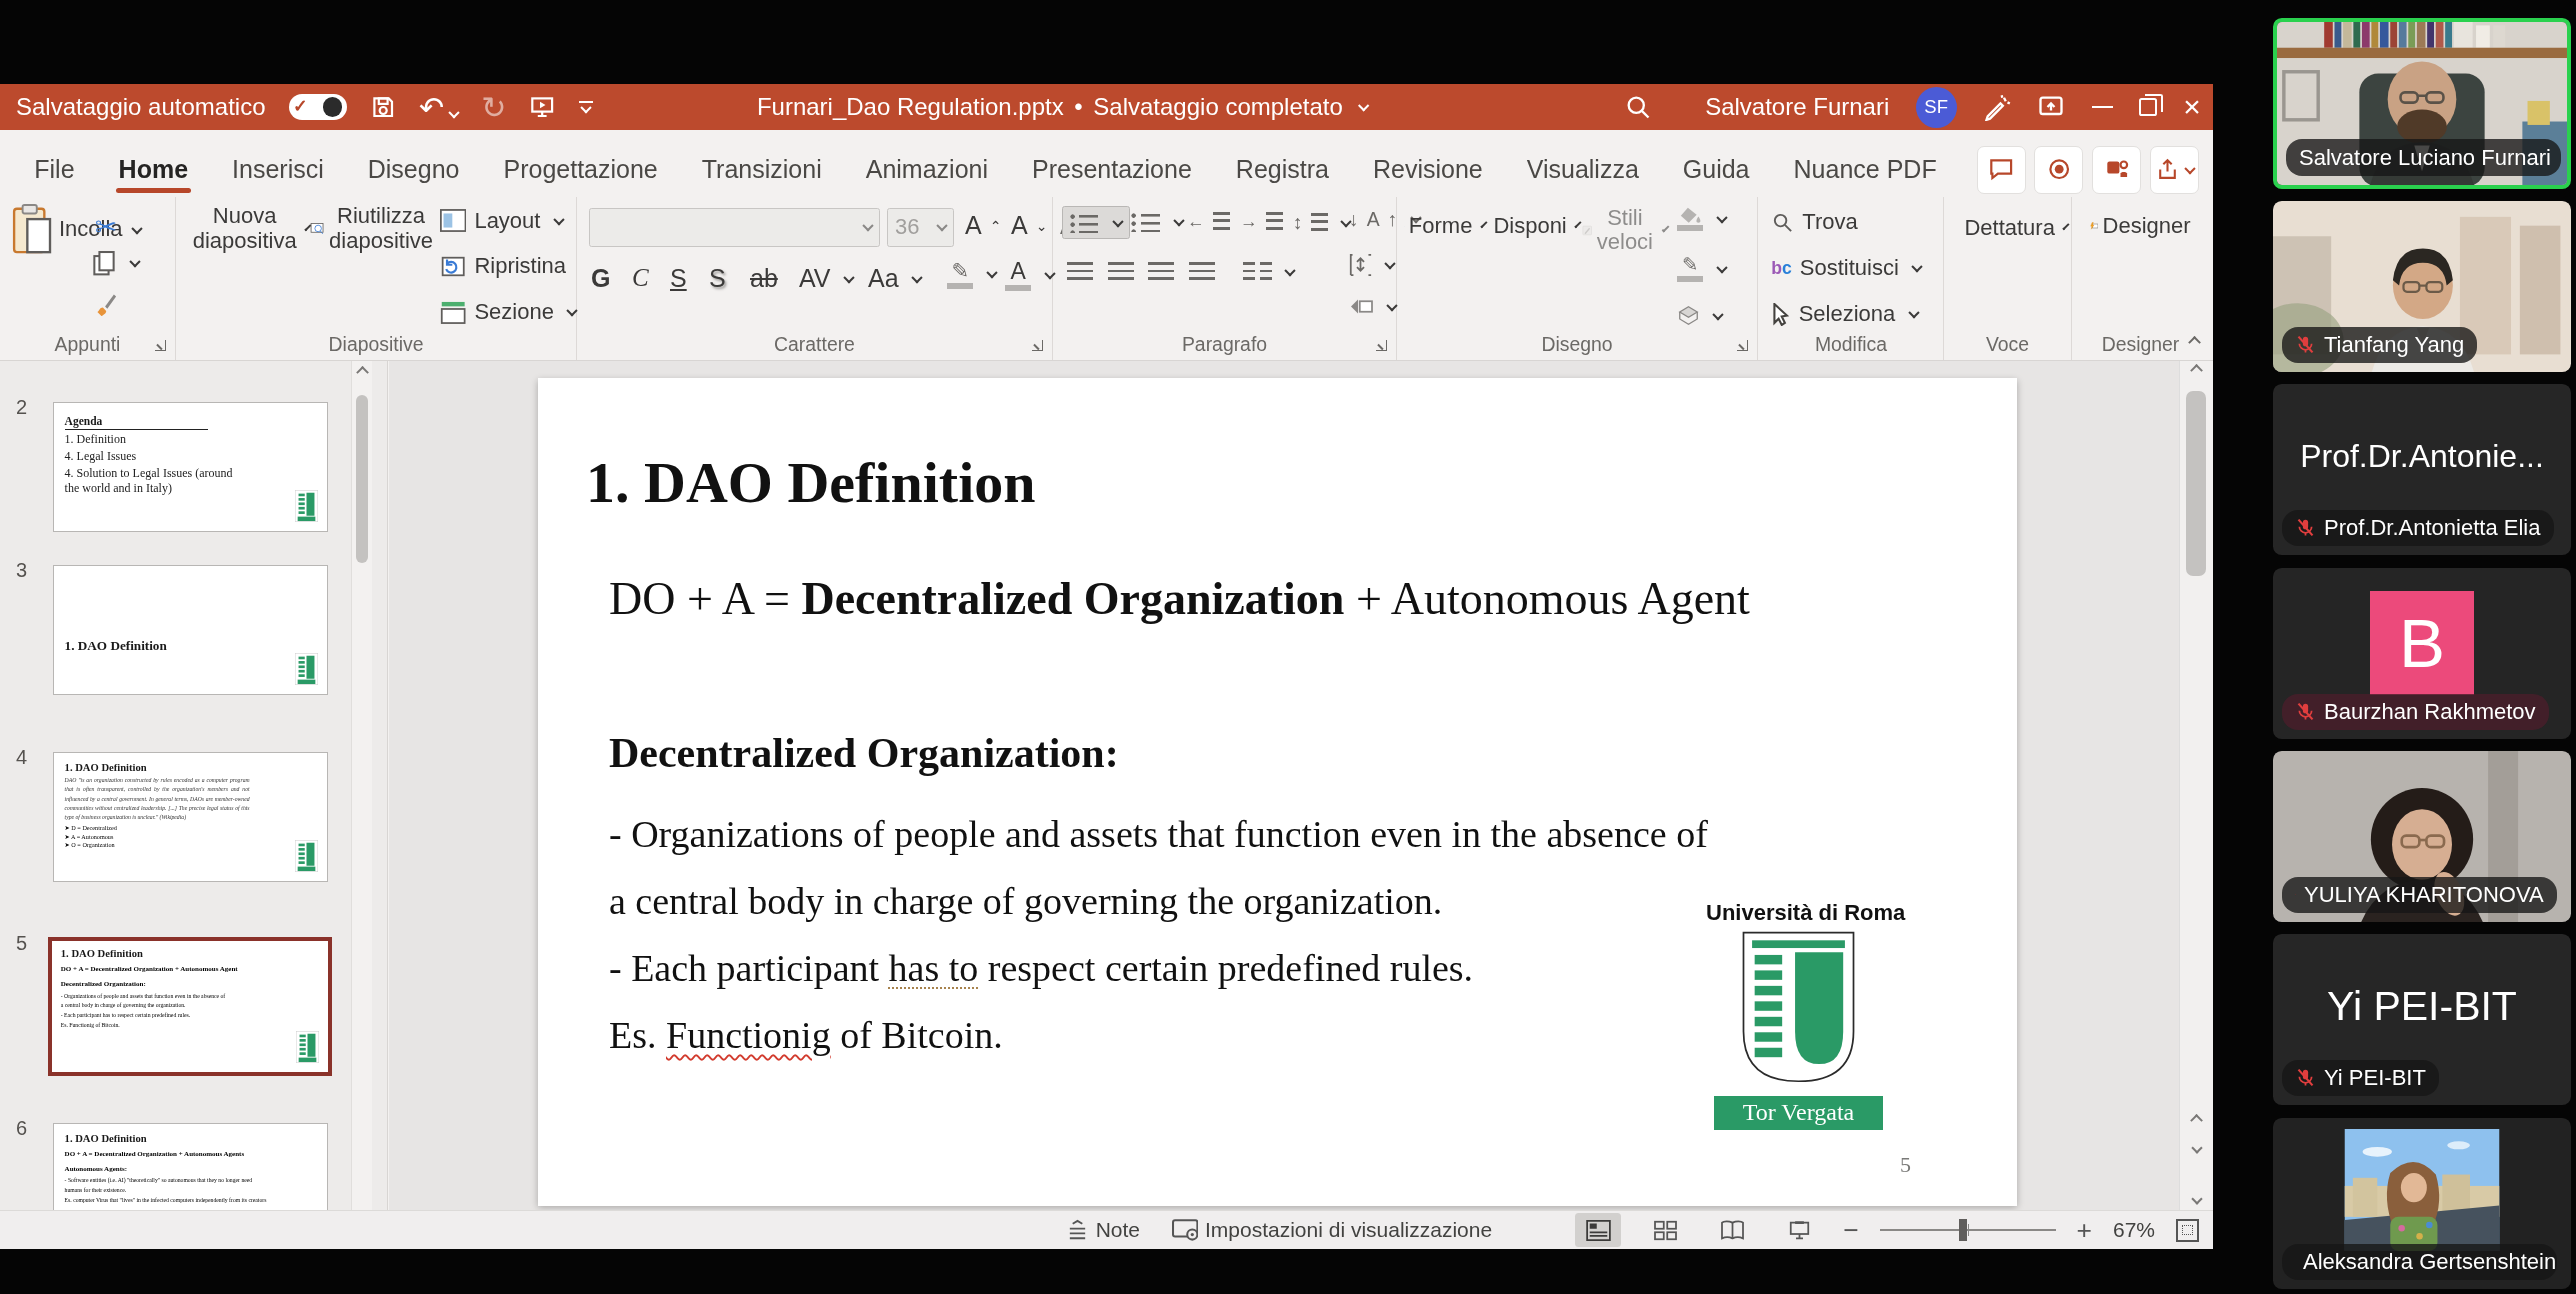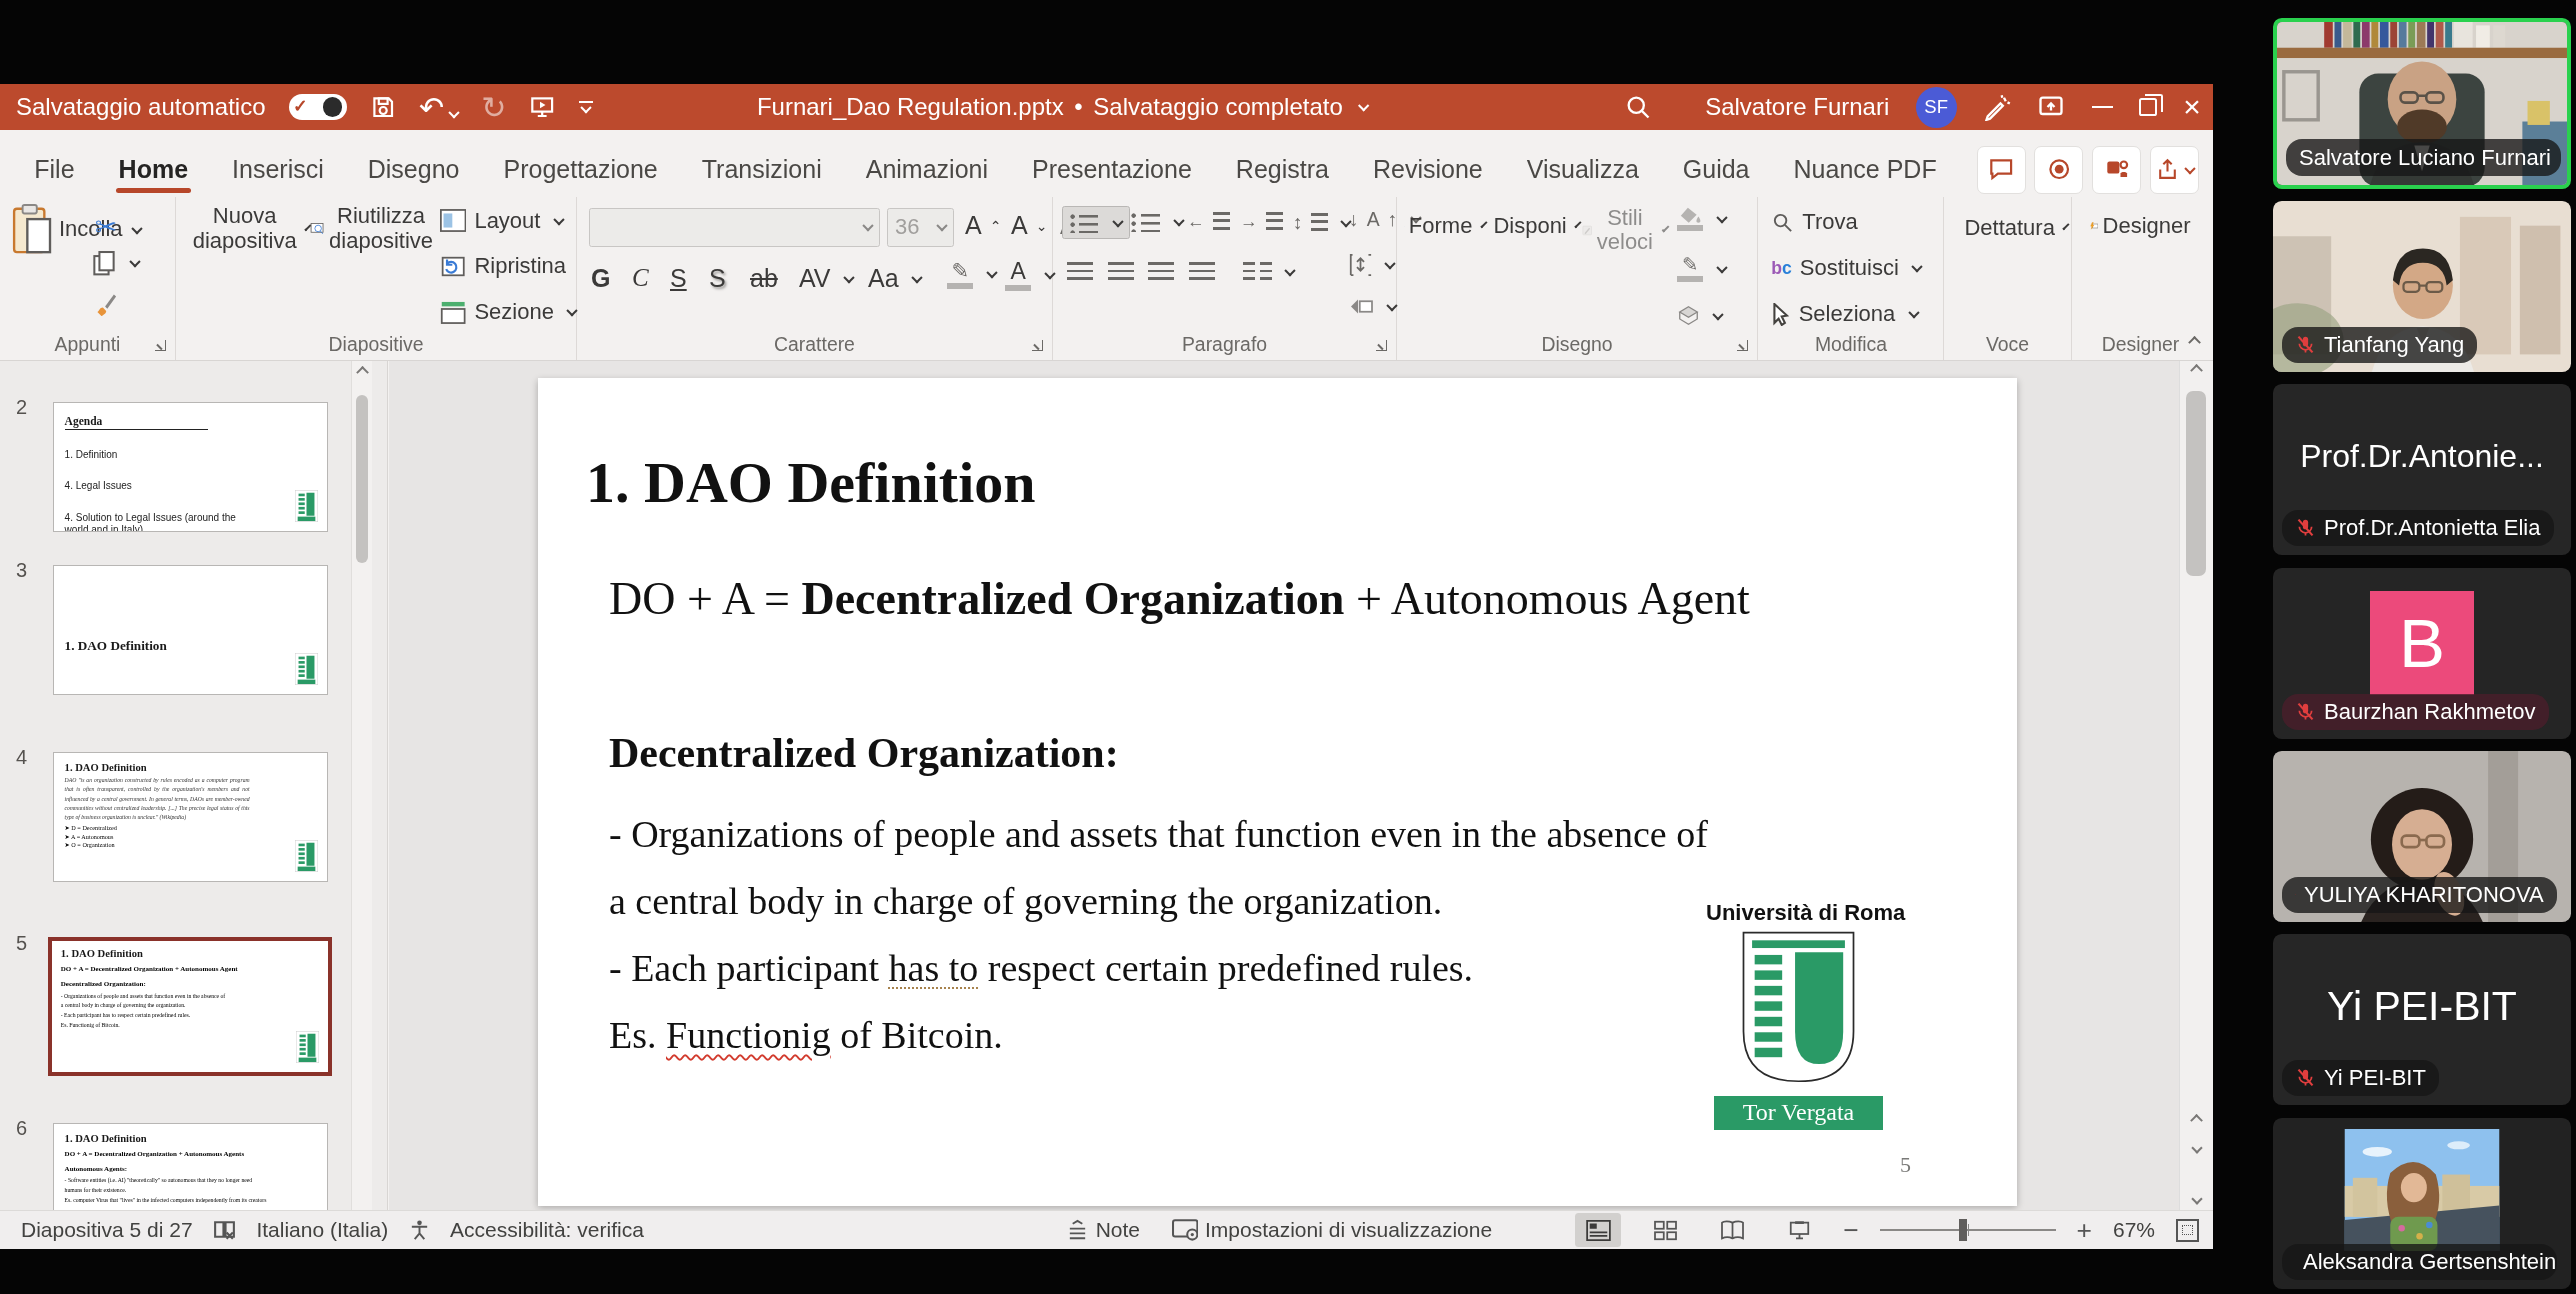--- a/index.html
+++ b/index.html
@@ -56,21 +56,21 @@
   .colorbar b{font-weight:normal;font-size:23px}
   .colorbar i{width:26.4px;height:6.2px;margin-top:1.8px}
 
   
   .content{position:absolute;top:277px;left:0;width:2213px;height:849px;overflow:hidden}
   .panel{position:absolute;left:0;top:0;width:388px;height:100%;background:#edebea;border-right:0.9px solid #d8d5d3}
   .thumb{position:absolute;left:53px;width:275px;height:130px;background:#fff;border:0.9px solid #b8b6b4;overflow:hidden;padding:8.8px 10.6px}
   .thumb.selected{left:48px;width:284px;height:139px;border:4.4px solid #8a322a;padding:7px 8.8px}
   .tnum{position:absolute;left:16px;font-size:20px;color:#55524f}
   .t-title{font-family:"Liberation Serif",serif;font-weight:bold;font-size:11.5px;color:#1a1a1a}
-  .t-item{font-family:Liberation Sans, sans-serif;font-size:10px;color:#222;margin-top:19px;line-height:1.25}
+  .t-item{font-family:Liberation Serif, serif;font-size:12px;color:#222;margin-top:2px;line-height:1.25}
   .t-para{font-family:"Liberation Serif",serif;font-style:italic;font-size:5.7px;color:#333;margin-top:3.5px;line-height:1.6;text-align:justify}
   .t-line{font-family:"Liberation Serif",serif;font-weight:bold;font-size:7px;margin-top:6.2px}
   .t-head{font-family:"Liberation Serif",serif;font-weight:bold;font-size:7px;margin-top:7px}
   .t-body{font-family:"Liberation Serif",serif;font-size:5.7px;margin-top:3.5px;line-height:1.7}
   .t-bullet{font-family:"Liberation Serif",serif;font-size:6.2px;margin-top:1.8px}
   .minilogo{position:absolute;right:8.8px;bottom:8.8px}
   .pscroll{position:absolute;left:351px;top:0;width:21px;height:100%;background:#f3f1f0;border-left:0.9px solid #e0dedc;color:#7a7876}
   .pthumb{position:absolute;left:3.5px;top:34px;width:12.3px;height:168px;background:#c4c2c0;border-radius:6.2px}
   .editor{position:absolute;left:389px;top:0;right:34px;height:100%;background:#e7e5e4}
   .slide{position:absolute;left:149px;top:17px;width:1479px;height:828px;background:#fff;box-shadow:0 1.8px 7px rgba(0,0,0,.28)}
@@ -658,37 +658,20 @@
         <span class="scrbtn" style="bottom:58px">
             <i class="chev" style="margin:0;transform:rotate(45deg)"></i>
           </span>
         <span class="scrbtn" style="bottom:7px">
             <i class="chev" style="margin:0;transform:rotate(45deg)"></i>
           </span>
       </div>
     </div>
 
     <div class="statusbar">
-      <div class="sb-left">
-        <span>Diapositiva 5 di 27</span>
-        <span>
-            <svg width="25" height="25" viewBox="0 0 24 24">
-              <path d="M3 4h8v14H3zM13 4h8v14h-8z" fill="none" stroke="#555" stroke-width="2"></path>
-              <path d="M14 14l6 6M20 14l-6 6" stroke="#555" stroke-width="2"></path>
-            </svg>
-          </span>
-        <span>Italiano (Italia)</span>
-        <span>
-            <svg width="23" height="25" viewBox="0 0 24 24">
-              <circle cx="12" cy="4" r="2.4" fill="#555"></circle>
-              <path d="M4 8h16M12 8v7M12 15l-5 6M12 15l5 6" stroke="#555" stroke-width="2" fill="none"></path>
-            </svg>
-          </span>
-        <span>Accessibilità: verifica</span>
-      </div>
       <div class="sb-right">
         <span style="display:flex;align-items:center;gap:7px">
             <svg width="23" height="23" viewBox="0 0 24 24">
               <path d="M7 5l5-3 5 3" fill="none" stroke="#555" stroke-width="2"></path>
               <path d="M4 10h16M4 15h16M4 20h16" stroke="#555" stroke-width="2"></path>
             </svg>
             <span>Note</span>
           </span>
         <span style="display:flex;align-items:center;gap:7px;margin-left:10.6px">
             <svg width="26.4" height="23" viewBox="0 0 26 22">

